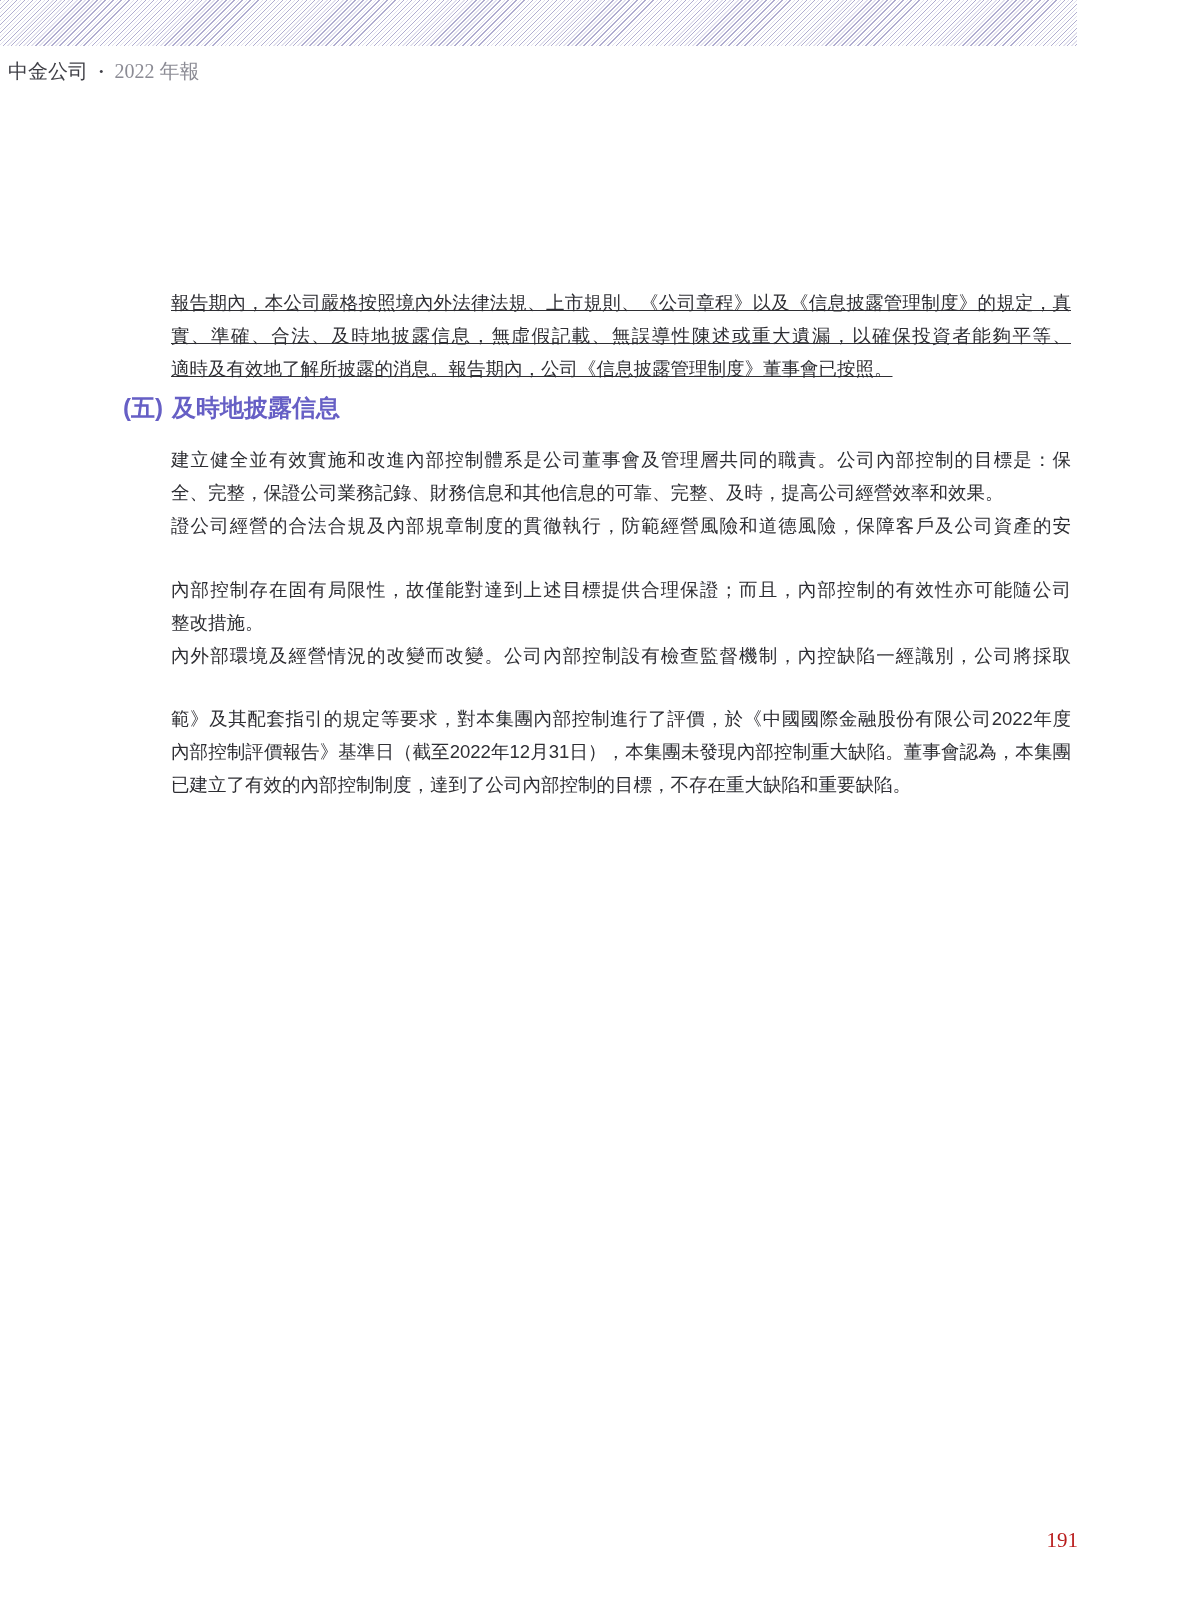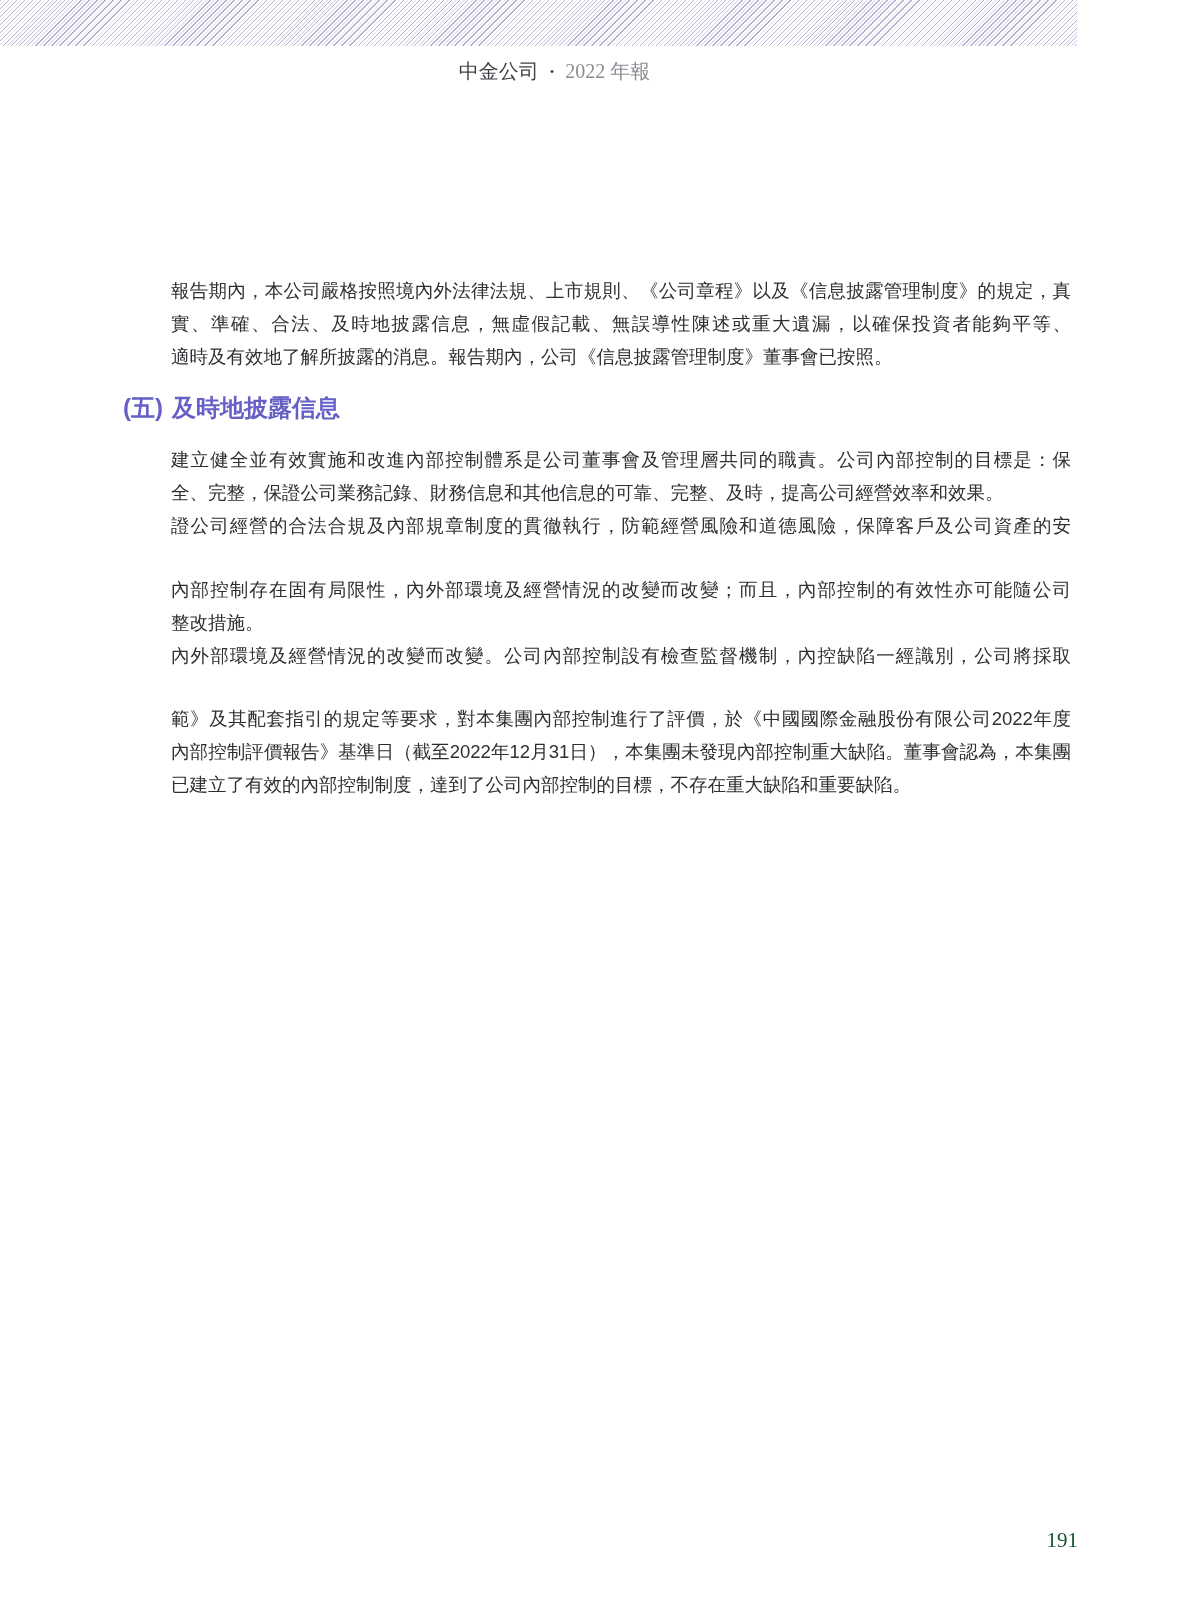--- a/index.html
+++ b/index.html
@@ -28,23 +28,23 @@
       rgba(125,120,178,0.22) 4px,
       rgba(255,255,255,0)   4px,
       rgba(255,255,255,0)   5.7px
     );
   }
 
   
   .running-head {
     position: absolute;
     top: 58px;
-    left: 16px;
+    left: 8px;
     width: 1077px;
-    text-align: center;
+    text-align: left;
     font-family: "Liberation Serif", serif;
     font-size: 20px;
     line-height: 26px;
     color: #3f3f46;
     white-space: nowrap;
   }
   .running-head .bullet {
     font-size: 13px;
     margin: 0 11px;
     vertical-align: 2px;
@@ -58,21 +58,21 @@
     left: 171px;
     width: 900px;
     font-size: 18.5px;
     line-height: 33px;
     color: #2e2e33;
     letter-spacing: 0;
   }
   .pline { text-align: justify; text-align-last: justify; }
   .pline.pline-last { text-align: left; text-align-last: auto; }
 
-  .para1 { top: 274px; }
+  .para1 { top: 286px; text-decoration: underline; }
   .para2 { top: 443px; }
   .para3 { top: 573px; }
   .para4 { top: 702px; }
 
   
   .section-heading {
     position: absolute;
     left: 123px;
     top: 391px;
     display: flex;
@@ -88,21 +88,21 @@
   
   .folio {
     position: absolute;
     top: 1528px;
     left: 0;
     width: 1078px;
     text-align: right;
     font-family: "Liberation Serif", serif;
     font-size: 21px;
     line-height: 24px;
-    color: #14532d;
+    color: #b91c1c;
   }
 </style>
 </head>
 <body>
 
 <div class="page">
 
   <div class="hatch"></div>
 
   <div class="running-head">
@@ -120,21 +120,21 @@
     <span class="sec-title">及時地披露信息</span>
   </div>
 
   <div class="bodyblock para2">
       <div class="pline">建立健全並有效實施和改進內部控制體系是公司董事會及管理層共同的職責。公司內部控制的目標是：保</div>
       <div class="pline pline-last">全、完整，保證公司業務記錄、財務信息和其他信息的可靠、完整、及時，提高公司經營效率和效果。</div>
       <div class="pline">證公司經營的合法合規及內部規章制度的貫徹執行，防範經營風險和道德風險，保障客戶及公司資產的安</div>
     </div>
 
   <div class="bodyblock para3">
-      <div class="pline">內部控制存在固有局限性，內外部環境及經營情況的改變而改變；而且，內部控制的有效性亦可能隨公司</div>
+      <div class="pline">內部控制存在固有局限性，故僅能對達到上述目標提供合理保證；而且，內部控制的有效性亦可能隨公司</div>
       <div class="pline pline-last">整改措施。</div>
       <div class="pline">內外部環境及經營情況的改變而改變。公司內部控制設有檢查監督機制，內控缺陷一經識別，公司將採取</div>
     </div>
 
   <div class="bodyblock para4">
       <div class="pline">範》及其配套指引的規定等要求，對本集團內部控制進行了評價，於《中國國際金融股份有限公司2022年度</div>
       <div class="pline">內部控制評價報告》基準日（截至2022年12月31日），本集團未發現內部控制重大缺陷。董事會認為，本集團</div>
       <div class="pline pline-last">已建立了有效的內部控制制度，達到了公司內部控制的目標，不存在重大缺陷和重要缺陷。</div>
     </div>
 

